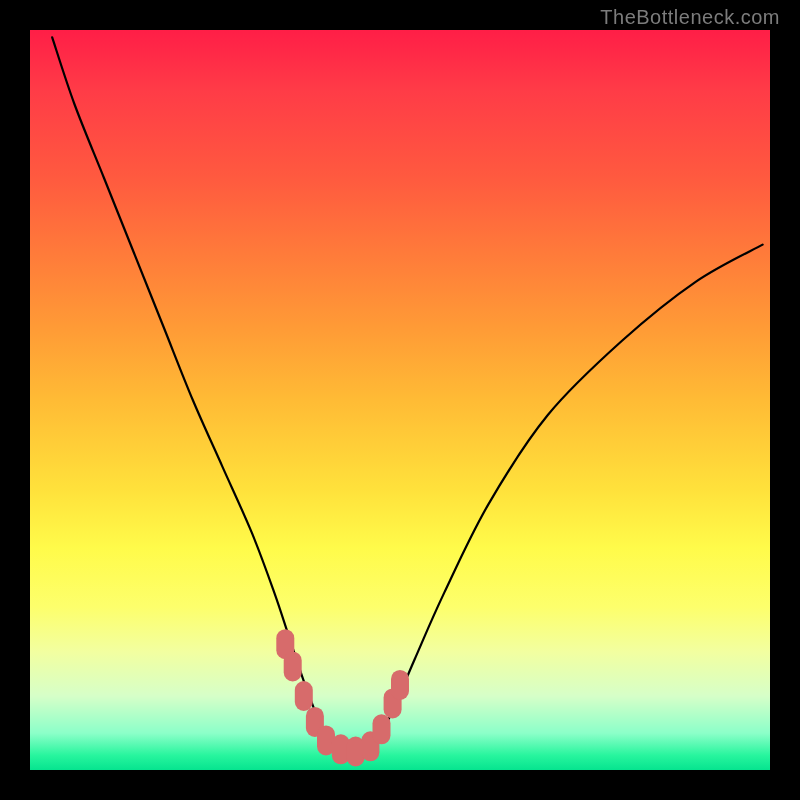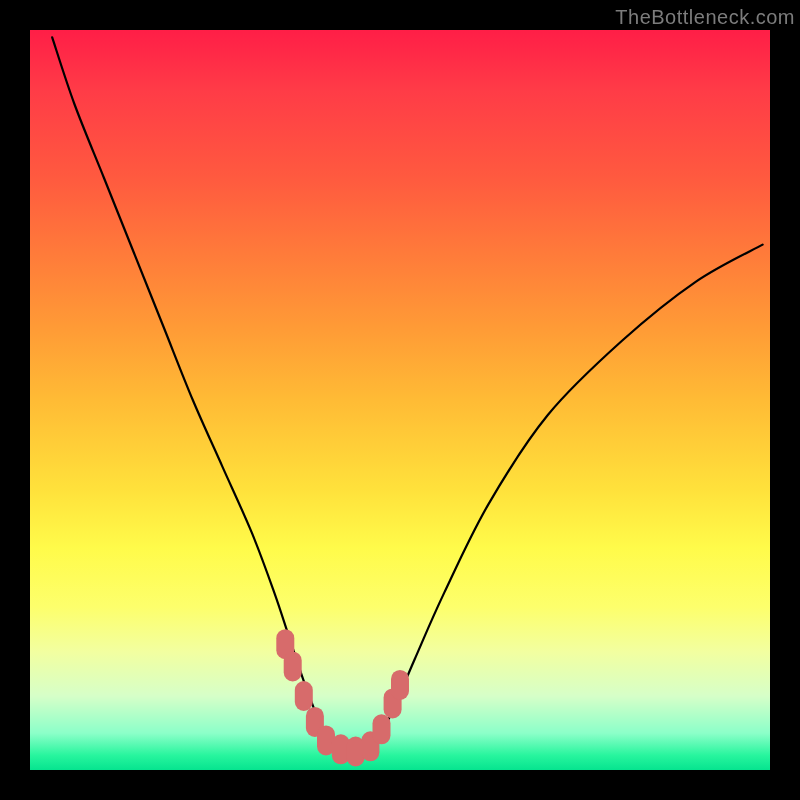--- a/index.html
+++ b/index.html
@@ -36,21 +36,21 @@
       #f2ffa0 84%,
       #d6ffc8 90%,
       #8cffc9 95%,
       #28f59e 98%,
       #06e48f 100%
     );
   }
   .watermark {
     position: absolute;
     top: 6px;
-    right: 5px;
+    right: 20px;
     color: #7c7c7c;
     font-size: 20px;
     font-weight: 500;
     letter-spacing: 0.5px;
     z-index: 5;
   }
   svg.plot {
     position: absolute;
     inset: 0;
     z-index: 3;

